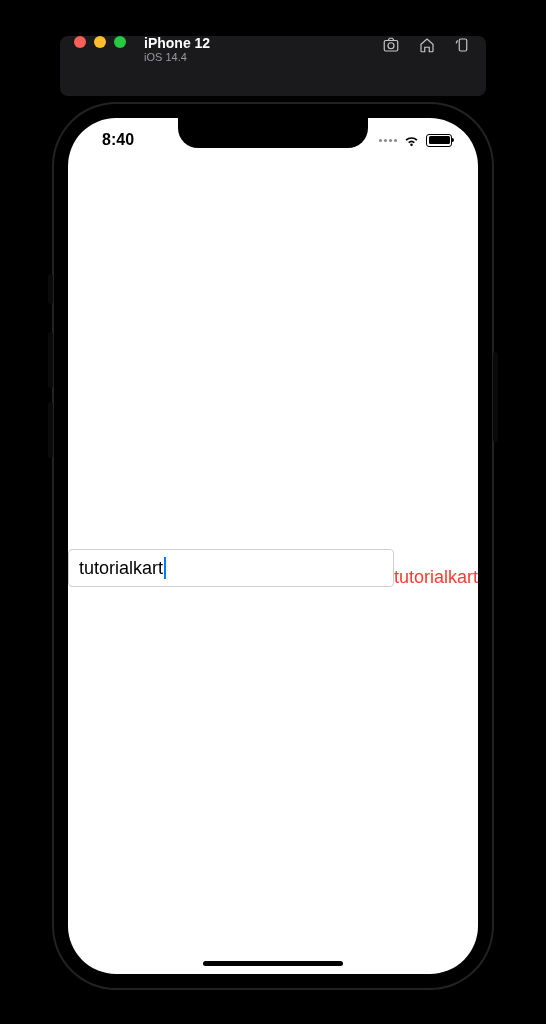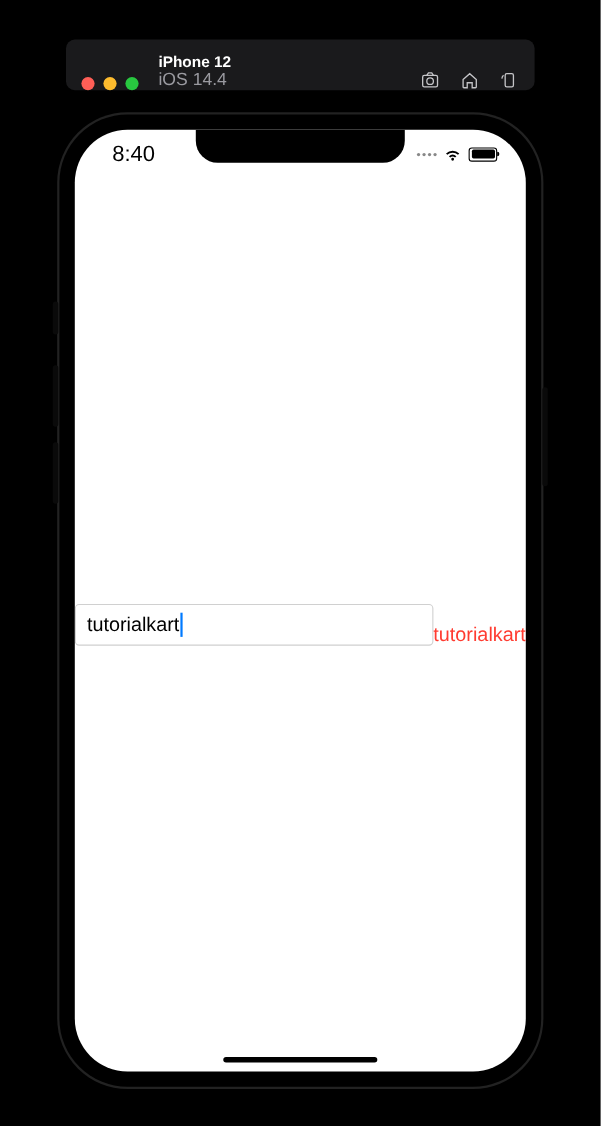--- a/index.html
+++ b/index.html
@@ -14,25 +14,25 @@
       font-family: -apple-system, BlinkMacSystemFont, 'Segoe UI', Helvetica, Arial, sans-serif;
       overflow: hidden;
       position: relative;
     }
     
     .simulator-bar {
       position: absolute;
       top: 36px;
       left: 60px;
       right: 60px;
-      height: 46px;
+      height: 60px;
       background: #1a1a1c;
       border-radius: 8px;
       display: flex;
-      align-items: flex-end;
+      align-items: flex-start;
       padding: 0 14px;
     }
     .traffic-lights {
       display: flex;
       gap: 8px;
       align-items: center;
     }
     .traffic-dot {
       width: 12px;
       height: 12px;
@@ -44,21 +44,21 @@
     .sim-title-block {
       margin-left: 18px;
       color: #fff;
       line-height: 1.1;
     }
     .sim-title {
       font-size: 14px;
       font-weight: 600;
     }
     .sim-subtitle {
-      font-size: 16px;
+      font-size: 11px;
       color: #9a9aa0;
     }
     .sim-bar-spacer { flex: 1; }
     .sim-actions {
       display: flex;
       gap: 18px;
       align-items: center;
     }
     .sim-action-icon {
       width: 18px;
@@ -114,22 +114,22 @@
     .status-bar {
       position: absolute;
       top: 0;
       left: 0;
       right: 0;
       height: 44px;
       display: flex;
       align-items: center;
       justify-content: space-between;
       padding: 0 26px;
-      font-weight: 400;
-      font-size: 20px;
+      font-weight: 700;
+      font-size: 16px;
       z-index: 5;
     }
     .status-left {
       padding-left: 8px;
     }
     .status-right {
       display: flex;
       align-items: center;
       gap: 6px;
     }

